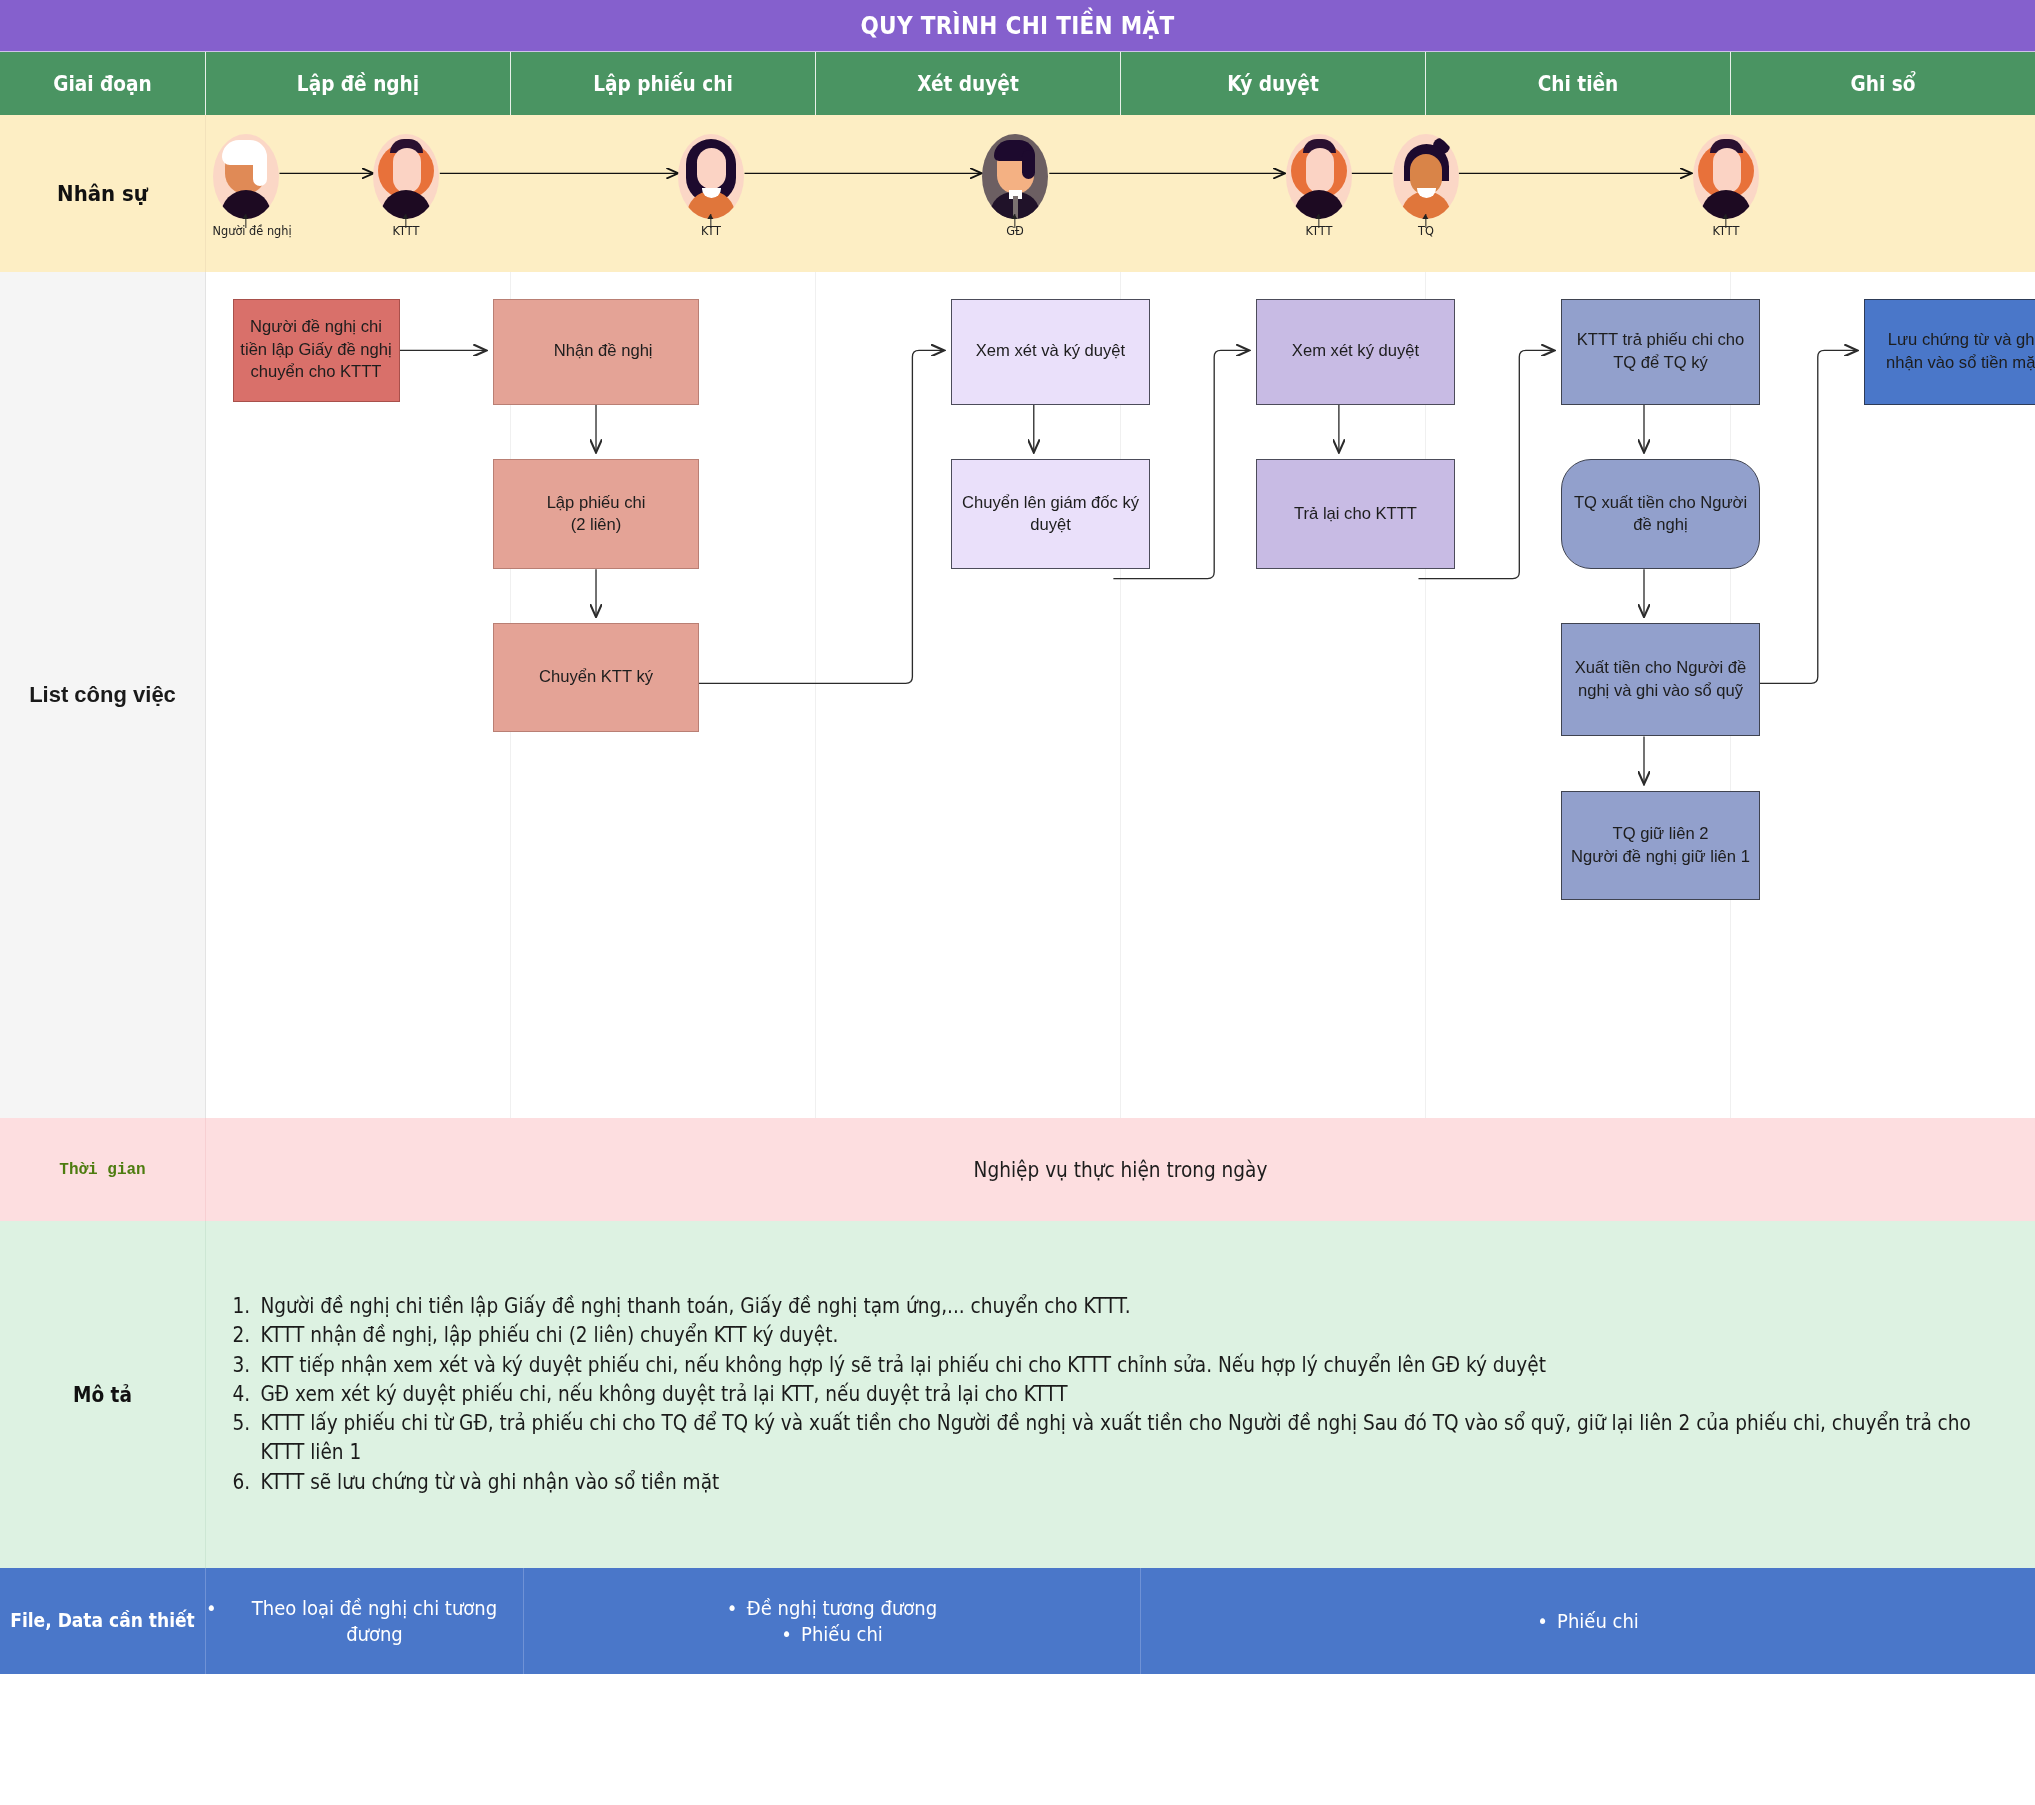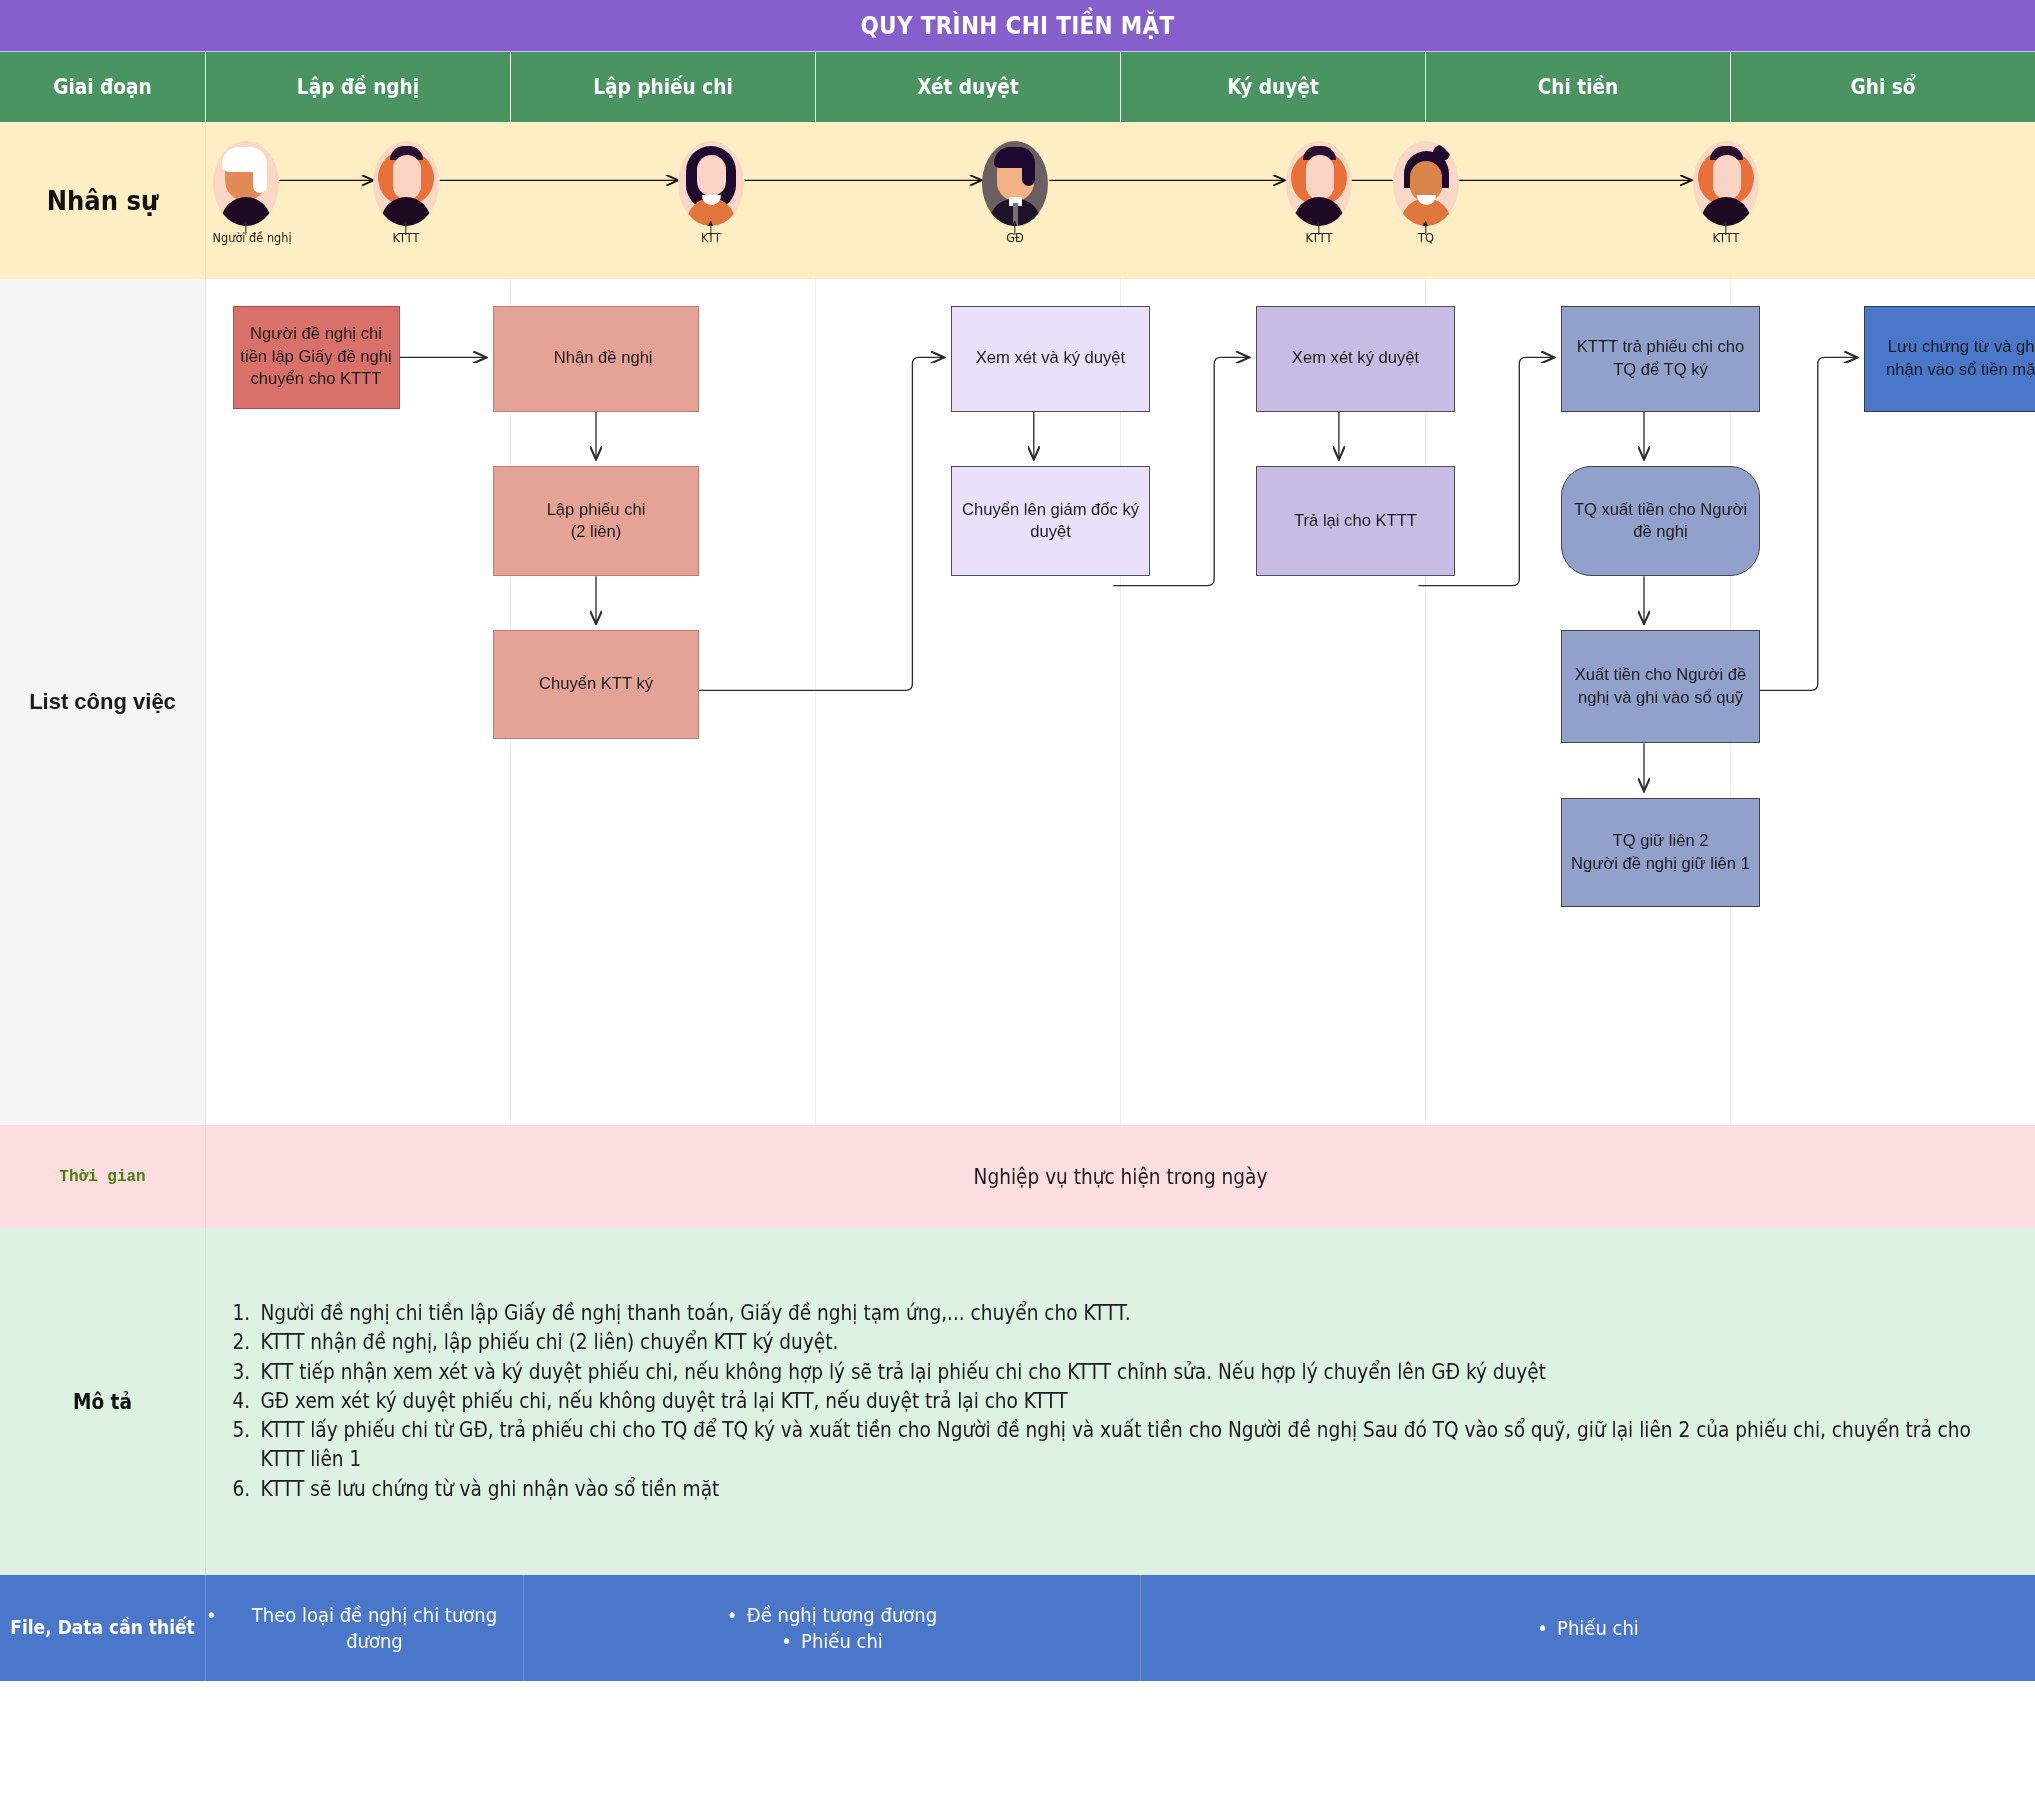--- a/index.html
+++ b/index.html
@@ -23,34 +23,34 @@
   
   .title-bar {
     height: 52px; background: #8560cd; color: #fff;
     display: flex; align-items: center; justify-content: center;
     font-weight: bold; font-size: 24px; letter-spacing: 0.3px;
     font-family: "DejaVu Sans Condensed","Liberation Sans", sans-serif;
     border-bottom: 1.3px solid #cfc2ea;
   }
 
   
-  .stage-row { height: 70px; background: #4a9462; }
+  .stage-row { height: 63px; background: #4a9462; }
   .stage-row .label-cell,
   .stage-row .col {
     color:#fff; font-size: 20.6px; font-weight: bold;
     display:flex; align-items:center; justify-content:center;
     border-right: 1.3px solid #e8f0ea;
     font-family: "DejaVu Sans Condensed","Liberation Sans", sans-serif;
   }
   .stage-row .col:last-child { border-right: none; }
 
   
   .people-row { height: 157px; background: #fdeec4; position: relative; }
   .people-row .label-cell {
-    font-size: 27px; color:#111; border-right:1.3px solid #f3e2bb;
+    font-size: 22px; color:#111; border-right:1.3px solid #f3e2bb;
     font-family: "DejaVu Sans Condensed","Liberation Sans", sans-serif;
   }
   .people-row .cols { position: relative; }
   .person {
     position: absolute; top: 18.6px;
     width: 66px; text-align: center;
   }
   .avatar {
     width: 66px; height: 85px; border-radius: 50%;
     position: relative; overflow: hidden; margin: 0 auto;

